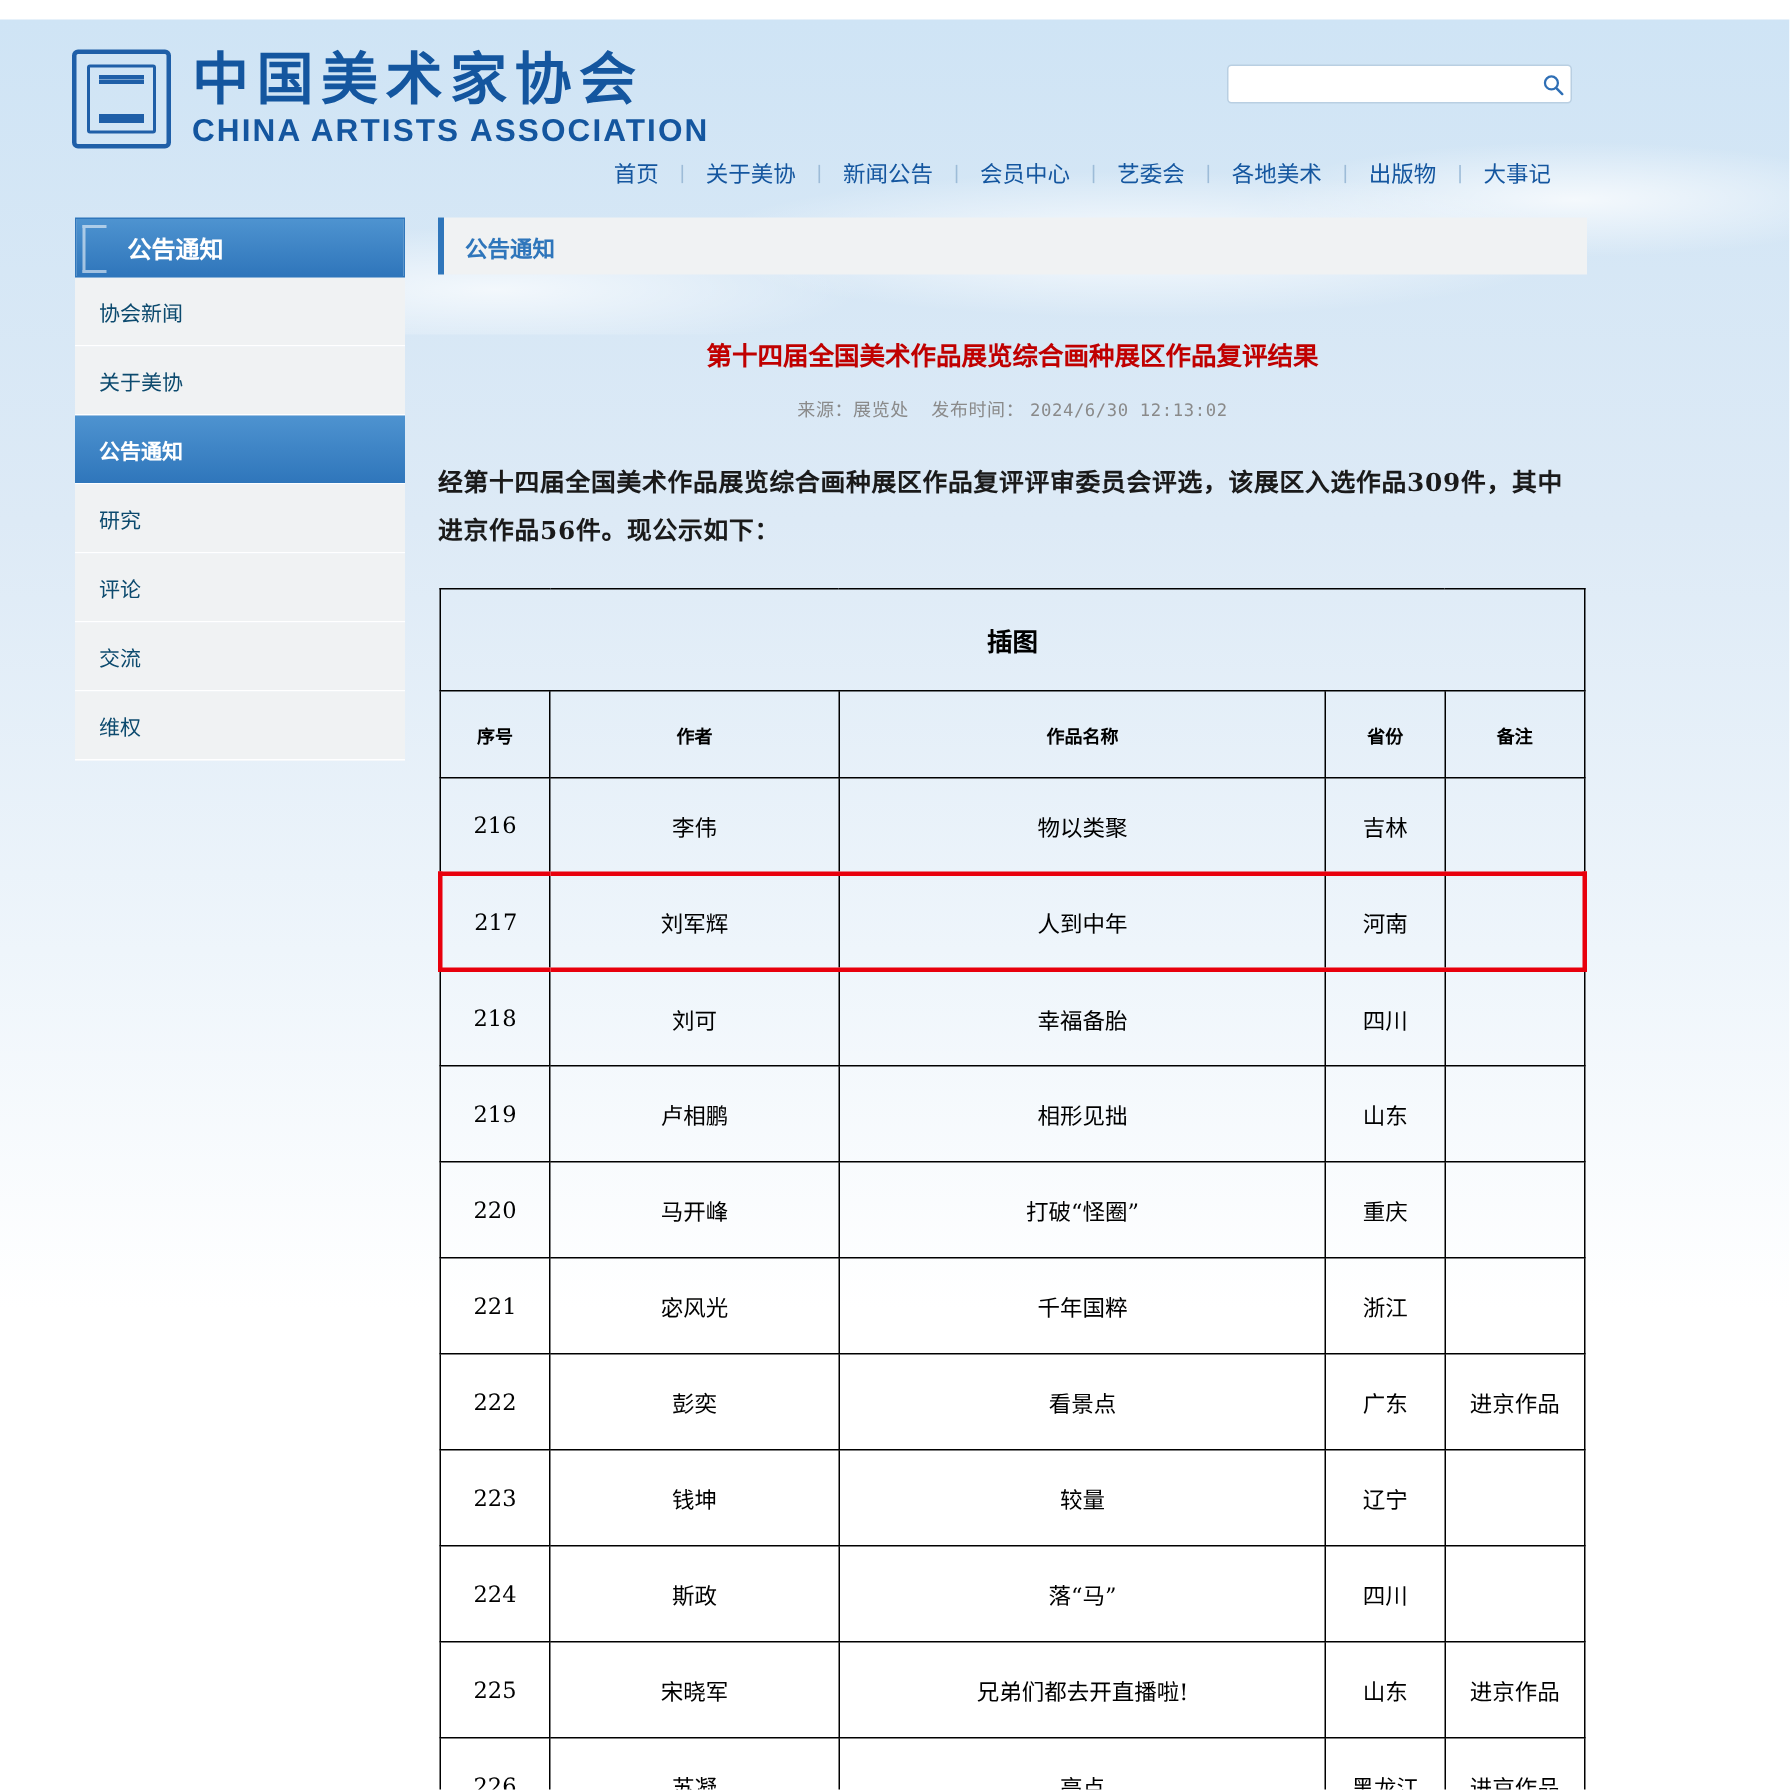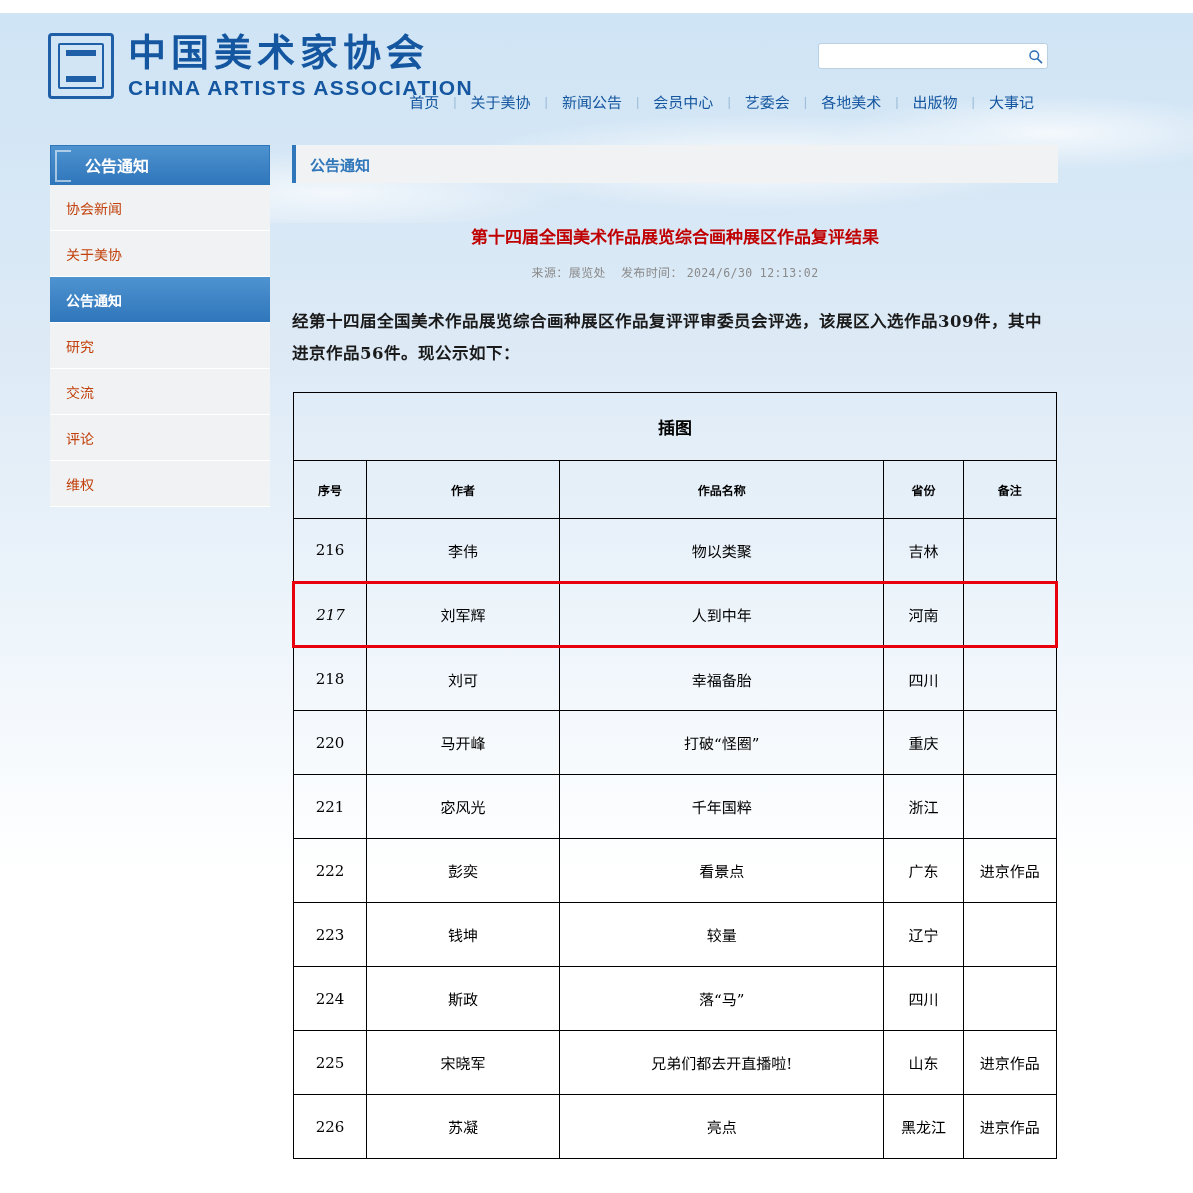--- a/index.html
+++ b/index.html
@@ -97,21 +97,21 @@
     color: #333;
     font-family: "Liberation Sans", sans-serif;
   }
   .search-icon {
     width: 24px; height: 24px;
     display: flex; align-items: center; justify-content: center;
     color: #2f6fb5;
   }
   .nav {
     position: absolute;
-    right: 145px; top: 78px;
+    right: 145px; top: 91px;
     display: flex;
     align-items: center;
     font-size: 15px;
     color: #14569f;
   }
   .nav a {
     color: #14569f;
     text-decoration: none;
     padding: 0 14px;
     white-space: nowrap;
@@ -154,21 +154,21 @@
     border-left: 2px solid #ffffff;
     border-top: 2px solid #ffffff;
     border-bottom: 2px solid #ffffff;
   }
   .sidebar-item {
     height: 46px;
     display: flex;
     align-items: center;
     padding-left: 16px;
     font-size: 14px;
-    color: #c2410c;
+    color: #0c4a6e;
     background: #f0f2f3;
     border-bottom: 1px solid #ffffff;
   }
   .sidebar-item.active {
     background: linear-gradient(to bottom, #4e93d0, #2f76bb);
     color: #ffffff;
     font-weight: bold;
   }
 
   .main {
@@ -244,21 +244,21 @@
   }
   .col-no    { width: 72px; }
   .col-author{ width: 190px; }
   .col-work  { width: 320px; }
   .col-prov  { width: 78px; }
   .col-note  { width: 92px; }
   tr.highlight td {
     border-top: 3px solid #e8000d;
     border-bottom: 3px solid #e8000d;
   }
-  tr.highlight td:first-child { border-left: 3px solid #e8000d; font-style: italic; }
+  tr.highlight td:first-child { border-left: 3px solid #e8000d; }
   tr.highlight td:last-child  { border-right: 3px solid #e8000d; }
 </style>
 </head>
 <body>
 
 <div id="page">
 
   <div class="header">
     <div class="logo-wrap">
       <div class="logo-seal"></div>
@@ -310,24 +310,24 @@
       <div class="sidebar-item">
         <span>关于美协</span>
       </div>
       <div class="sidebar-item active">
         <span>公告通知</span>
       </div>
       <div class="sidebar-item">
         <span>研究</span>
       </div>
       <div class="sidebar-item">
+        <span>评论</span>
+      </div>
+      <div class="sidebar-item">
         <span>交流</span>
-      </div>
-      <div class="sidebar-item">
-        <span>评论</span>
       </div>
       <div class="sidebar-item">
         <span>维权</span>
       </div>
     </div>
 
     <div class="main">
       <div class="crumb-bar">
         <span>公告通知</span>
       </div>
@@ -380,20 +380,27 @@
             <td></td>
           </tr>
           <tr>
             <td>218</td>
             <td>刘可</td>
             <td>幸福备胎</td>
             <td>四川</td>
             <td></td>
           </tr>
           <tr>
+            <td>219</td>
+            <td>卢相鹏</td>
+            <td>相形见拙</td>
+            <td>山东</td>
+            <td></td>
+          </tr>
+          <tr>
             <td>220</td>
             <td>马开峰</td>
             <td>打破“怪圈”</td>
             <td>重庆</td>
             <td></td>
           </tr>
           <tr>
             <td>221</td>
             <td>宓风光</td>
             <td>千年国粹</td>

